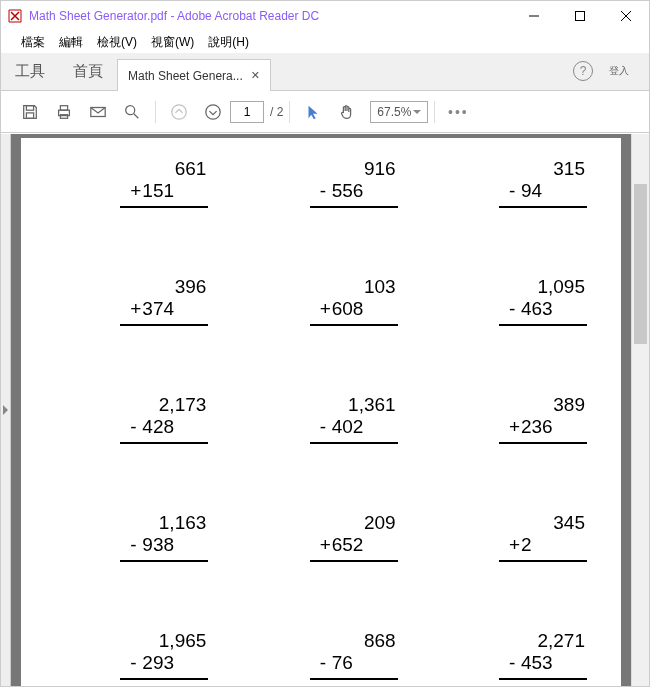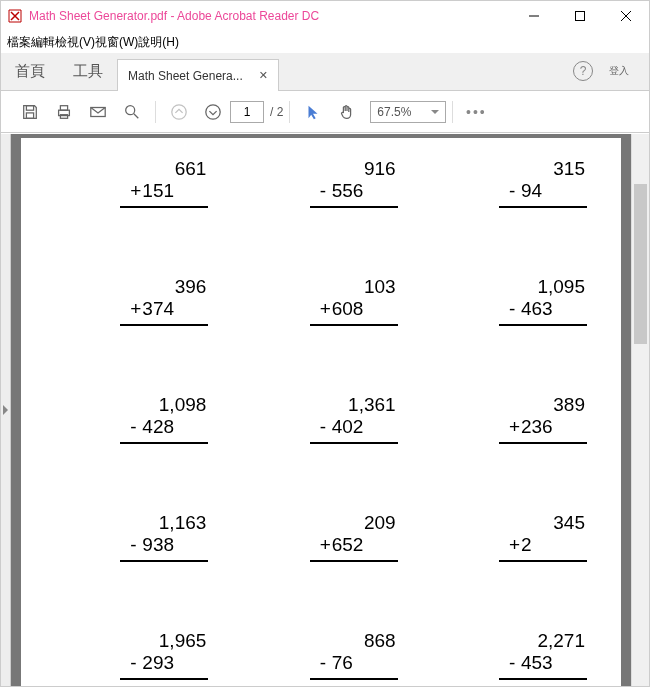--- a/index.html
+++ b/index.html
@@ -1,38 +1,38 @@
 <!DOCTYPE html>
 <html><head>
 <meta charset="utf-8">
 <style>
   * { box-sizing: border-box; margin: 0; padding: 0; }
   body { font-family: "Segoe UI", Arial, sans-serif; font-size: 13px; background: #fff; color: #333; width: 650px; height: 687px; overflow: hidden; border: 1px solid #ccc; position: relative; }
   .titlebar { height: 30px; display: flex; align-items: center; padding-left: 6px; }
   .titlebar .app-icon { width: 16px; height: 16px; margin-right: 6px; }
-  .titlebar .title-text { flex: 1; font-size: 12px; color: #ec4899; }
+  .titlebar .title-text { flex: 1; font-size: 12px; color: #8b5cf6; }
   .win-ctrls { display: flex; height: 100%; }
   .win-ctrls div { width: 46px; display: flex; align-items: center; justify-content: center; }
   .win-ctrls svg { width: 10px; height: 10px; }
-  .menubar { height: 22px; display: flex; align-items: center; padding-left: 6px; font-size: 12px; color: #000; }
+  .menubar { height: 22px; display: flex; align-items: center; padding-left: 20px; gap: 14px; font-size: 12px; color: #000; }
   .tabbar { height: 38px; background: #f0f0f0; border-bottom: 1px solid #ccc; display: flex; align-items: flex-end; }
   .global-tab { padding: 0 14px; height: 38px; display: flex; align-items: center; font-size: 15px; color: #555; cursor: pointer; }
-  .doc-tab { height: 32px; background: #fff; border: 1px solid #ccc; border-bottom: none; display: flex; align-items: center; padding: 0 10px; font-size: 12px; gap: 16px; margin-bottom: -1px; }
+  .doc-tab { height: 32px; background: #fff; border: 1px solid #ccc; border-bottom: none; display: flex; align-items: center; padding: 0 10px; font-size: 12px; gap: 8px; margin-bottom: -1px; }
   .doc-tab .close-x { font-size: 11px; color: #555; }
   .tabbar-right { margin-left: auto; display: flex; align-items: center; gap: 16px; padding-right: 20px; height: 38px; }
   .login { font-size: 10px; color: #666; }
   .help-circle { width: 20px; height: 20px; border: 1.2px solid #888; border-radius: 50%; display: flex; align-items: center; justify-content: center; font-size: 12px; color: #888; }
   .toolbar { height: 42px; border-bottom: 1px solid #ccc; display: flex; align-items: center; padding: 0 12px; gap: 0; }
   .tb-btn { width: 34px; height: 34px; display: flex; align-items: center; justify-content: center; cursor: pointer; }
   .tb-sep { width: 1px; height: 22px; background: #ddd; margin: 0 6px; }
   .tb-svg { width: 18px; height: 18px; stroke: #666; fill: none; stroke-width: 1.4; }
   .page-nav { display: flex; align-items: center; gap: 6px; }
   .page-input { width: 34px; height: 22px; border: 1px solid #aaa; text-align: center; font-size: 12px; }
   .page-total { font-size: 12px; color: #555; }
-  .zoom-select { width: 76px; height: 22px; border: 1px solid #aaa; display: flex; align-items: center; justify-content: space-between; padding: 0 6px; font-size: 12px; color: #555; margin-left: 6px; }
+  .zoom-select { width: 58px; height: 22px; border: 1px solid #aaa; display: flex; align-items: center; justify-content: space-between; padding: 0 6px; font-size: 12px; color: #555; margin-left: 6px; }
   .caret-down { width: 0; height: 0; border-left: 4px solid transparent; border-right: 4px solid transparent; border-top: 4px solid #888; }
   .content { position: absolute; top: 133px; left: 0; right: 0; bottom: 0; background: #777; display: flex; }
   .side-handle { width: 10px; background: #eee; border-right: 1px solid #ccc; display: flex; align-items: center; justify-content: center; }
   .side-handle-tri { width: 0; height: 0; border-top: 5px solid transparent; border-bottom: 5px solid transparent; border-left: 5px solid #888; }
   .right-scroll { width: 18px; background: #f0f0f0; border-left: 1px solid #ddd; position: relative; }
   .right-scroll .thumb { position: absolute; left: 2px; right: 2px; top: 50px; height: 160px; background: #c8c8c8; }
   .page-wrap { flex: 1; background: #777; overflow: hidden; display: flex; justify-content: center; }
   .page { width: 600px; background: #fff; margin-top: 4px; padding: 20px 30px; }
   .grid { display: grid; grid-template-columns: repeat(3, 1fr); column-gap: 28px; row-gap: 68px; }
   .problem { display: flex; flex-direction: column; align-items: flex-end; font-family: "Segoe UI", Arial, sans-serif; font-size: 19px; color: #000; padding-right: 4px; }
@@ -76,22 +76,22 @@
 
 <div class="menubar">
   <span>檔案</span>
   <span>編輯</span>
   <span>檢視(V)</span>
   <span>視窗(W)</span>
   <span>說明(H)</span>
 </div>
 
 <div class="tabbar">
+  <div class="global-tab">工具</div>
   <div class="global-tab">首頁</div>
-  <div class="global-tab">工具</div>
   <div class="doc-tab">
     <span>Math Sheet Genera...</span>
     <span class="close-x">✕</span>
   </div>
   <div class="tabbar-right">
     <div class="help-circle">?</div>
     <span class="login">登入</span>
   </div>
 </div>
 
@@ -207,21 +207,21 @@
           </div>
           <div class="problem">
             <div class="top">1,095</div>
             <div class="bot-row">
               <span class="op">-</span>
               <span class="num">463</span>
             </div>
             <div class="rule"></div>
           </div>
           <div class="problem">
-            <div class="top">1,098</div>
+            <div class="top">2,173</div>
             <div class="bot-row">
               <span class="op">-</span>
               <span class="num">428</span>
             </div>
             <div class="rule"></div>
           </div>
           <div class="problem">
             <div class="top">1,361</div>
             <div class="bot-row">
               <span class="op">-</span>

